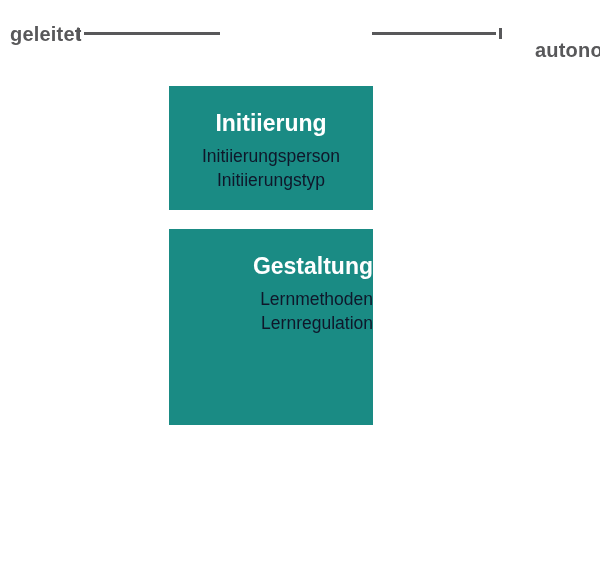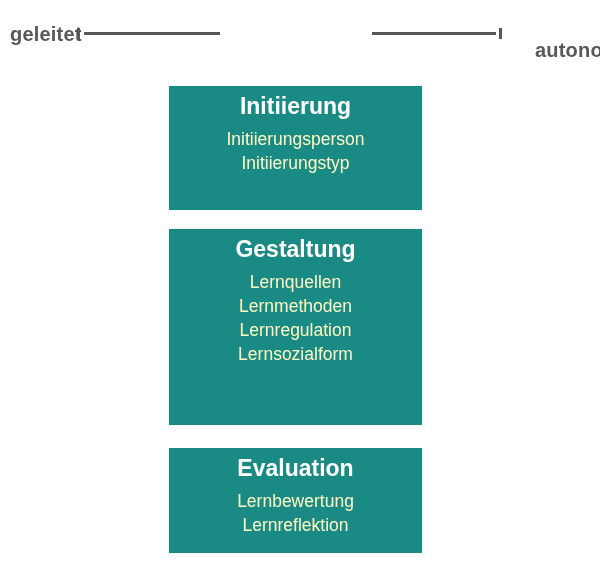--- a/index.html
+++ b/index.html
@@ -41,40 +41,40 @@
     width: 3px;
     height: 11px;
     background: #58585a;
   }
   .scale-tick.left  { left: 77px; }
   .scale-tick.right { left: 499px; }
   
   .phase-box {
     position: absolute;
     left: 169px;
-    width: 253px;
+    width: 204px;
     background: #1a8b84;
     box-sizing: border-box;
     text-align: center;
-    padding-top: 7px;
+    padding-top: 24px;
   }
   .phase-box.box1 { top: 86px;  height: 124px; }
-  .phase-box.box2 { top: 229px; height: 196px; }
+  .phase-box.box2 { top: 229px; height: 196px; text-align: right; }
   .phase-box.box3 { top: 448px; height: 105px; }
   .phase-title {
     font-size: 23px;
     line-height: 26px;
     font-weight: 700;
     color: #ffffff;
     margin-bottom: 8px;
   }
   .phase-item {
     font-size: 17.5px;
     line-height: 24px;
-    color: #fef9c3;
+    color: #0f172a;
     white-space: nowrap;
   }
 </style>
 </head>
 <body>
 
 <div class="canvas">
 
   <span class="scale-label left">geleitet</span>
   <span class="scale-tick left"></span>
@@ -85,25 +85,18 @@
   <span class="scale-label right">autonom</span>
 
   <div class="phase-box box1">
     <div class="phase-title">Initiierung</div>
     <div class="phase-item">Initiierungsperson</div>
     <div class="phase-item">Initiierungstyp</div>
   </div>
 
   <div class="phase-box box2">
     <div class="phase-title">Gestaltung</div>
-    <div class="phase-item">Lernquellen</div>
     <div class="phase-item">Lernmethoden</div>
     <div class="phase-item">Lernregulation</div>
-    <div class="phase-item">Lernsozialform</div>
   </div>
 
-  <div class="phase-box box3">
-    <div class="phase-title">Evaluation</div>
-    <div class="phase-item">Lernbewertung</div>
-    <div class="phase-item">Lernreflektion</div>
-  </div>
 
 </div>
 
 </body></html>

